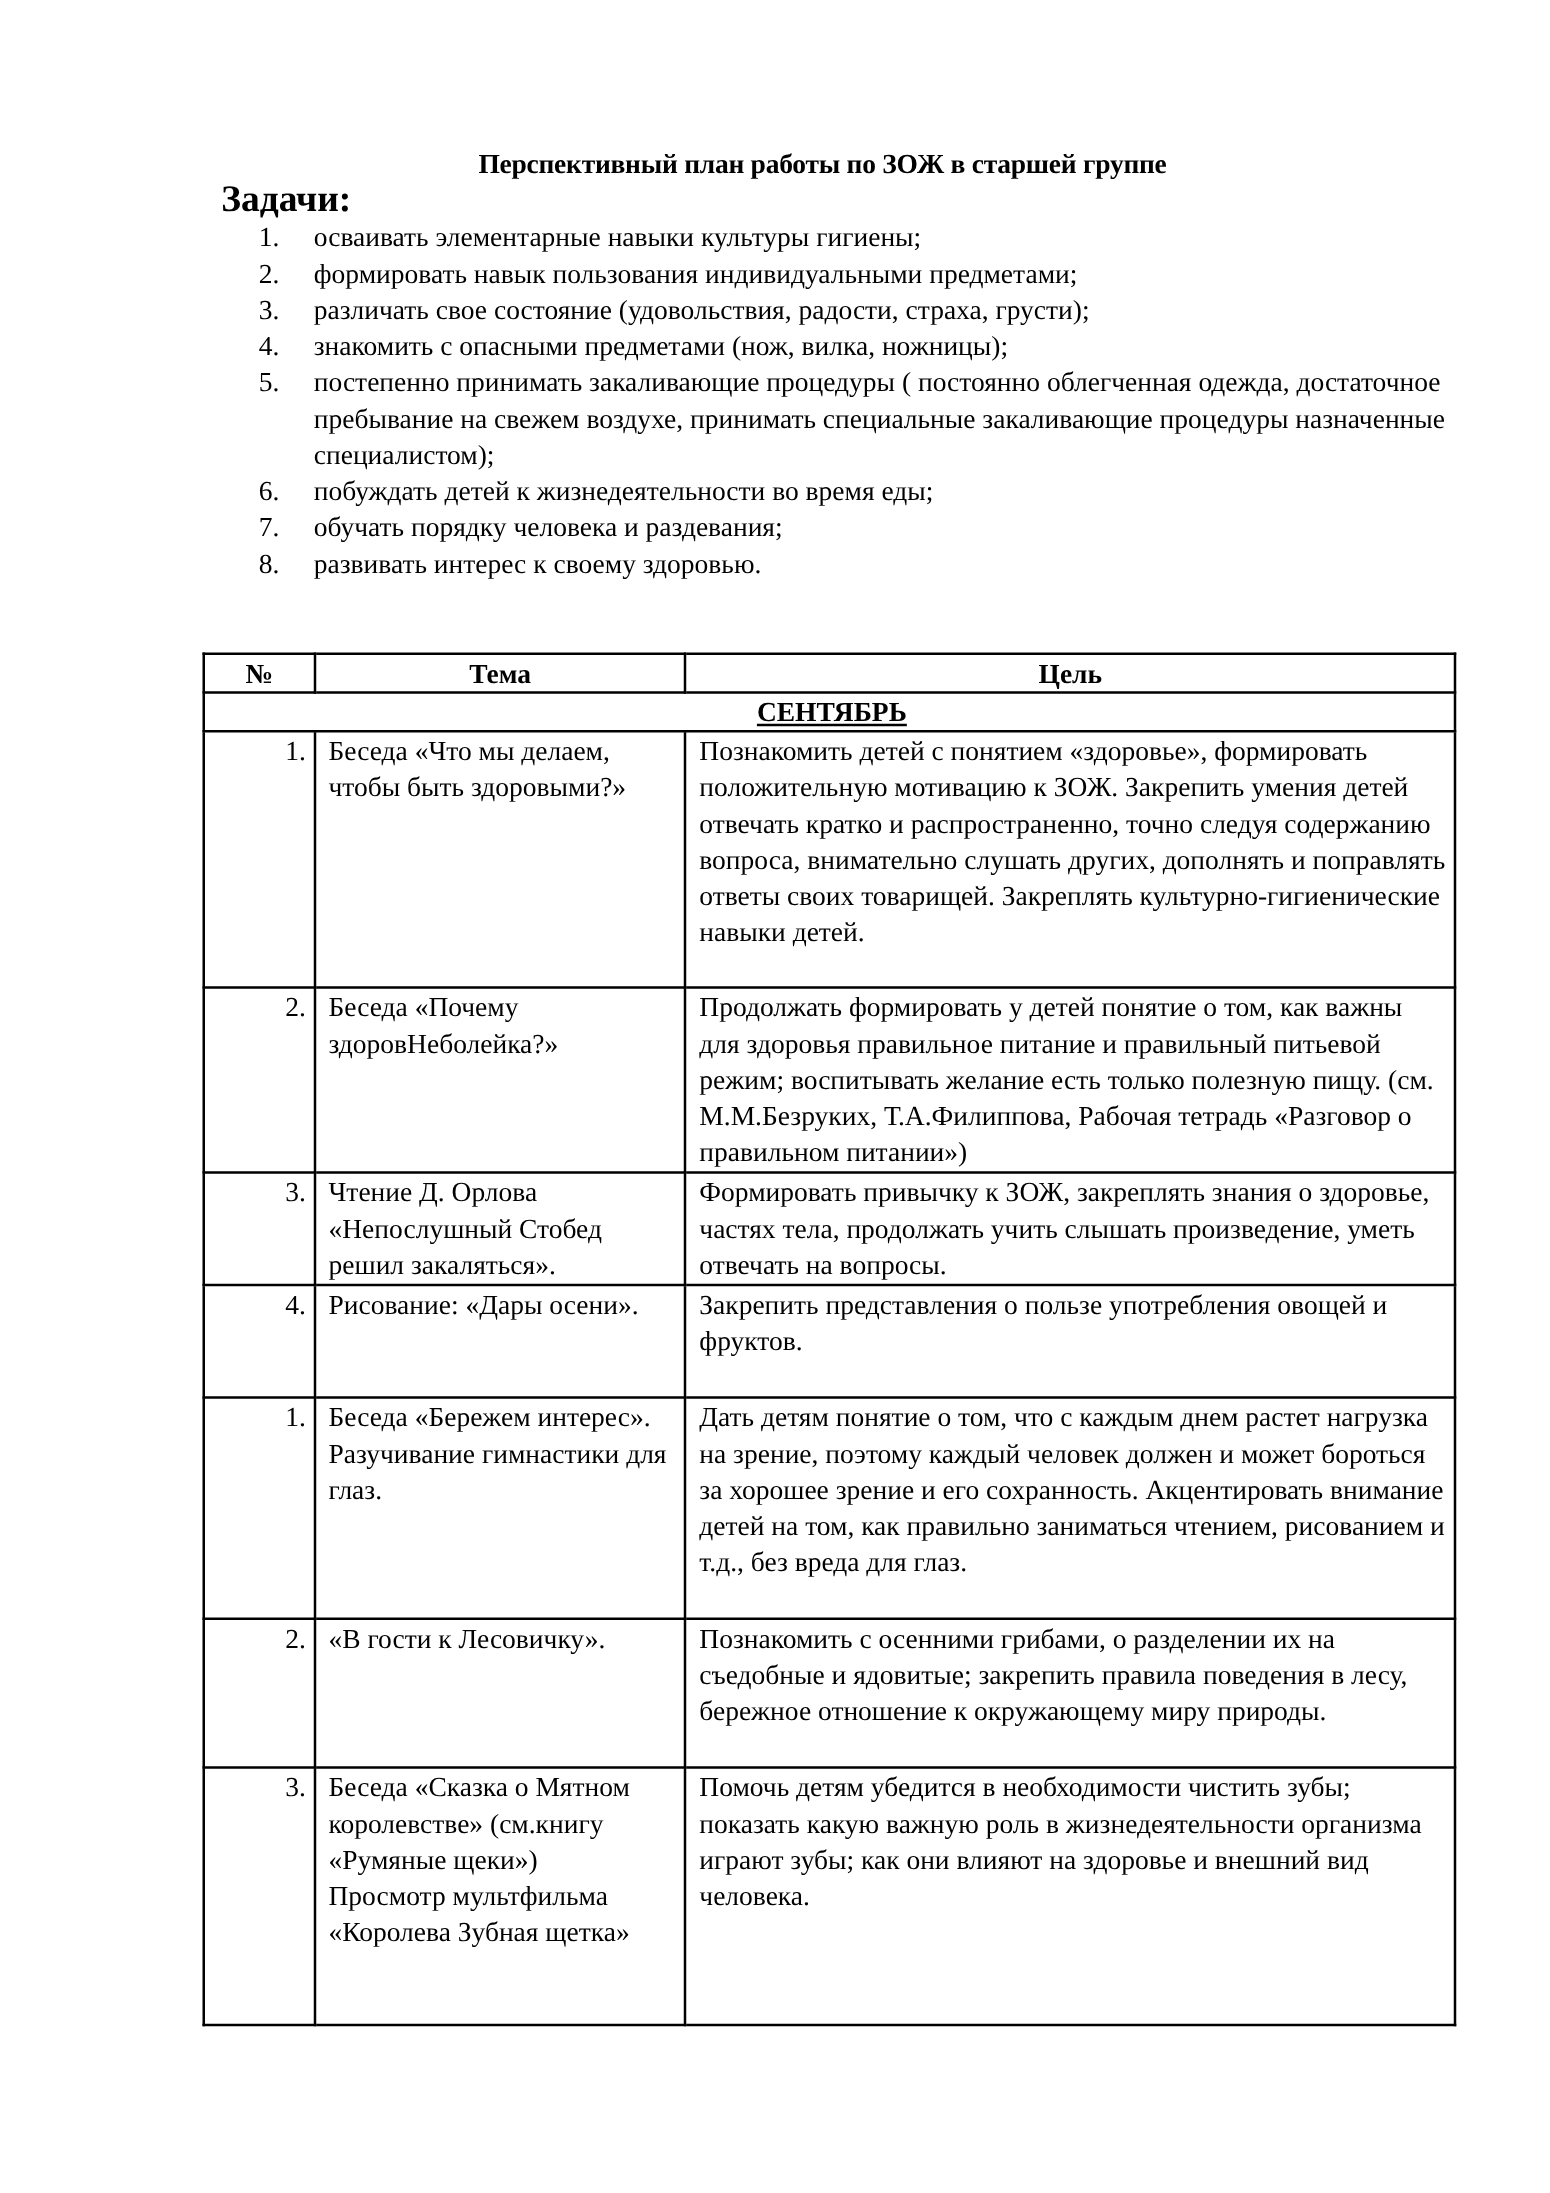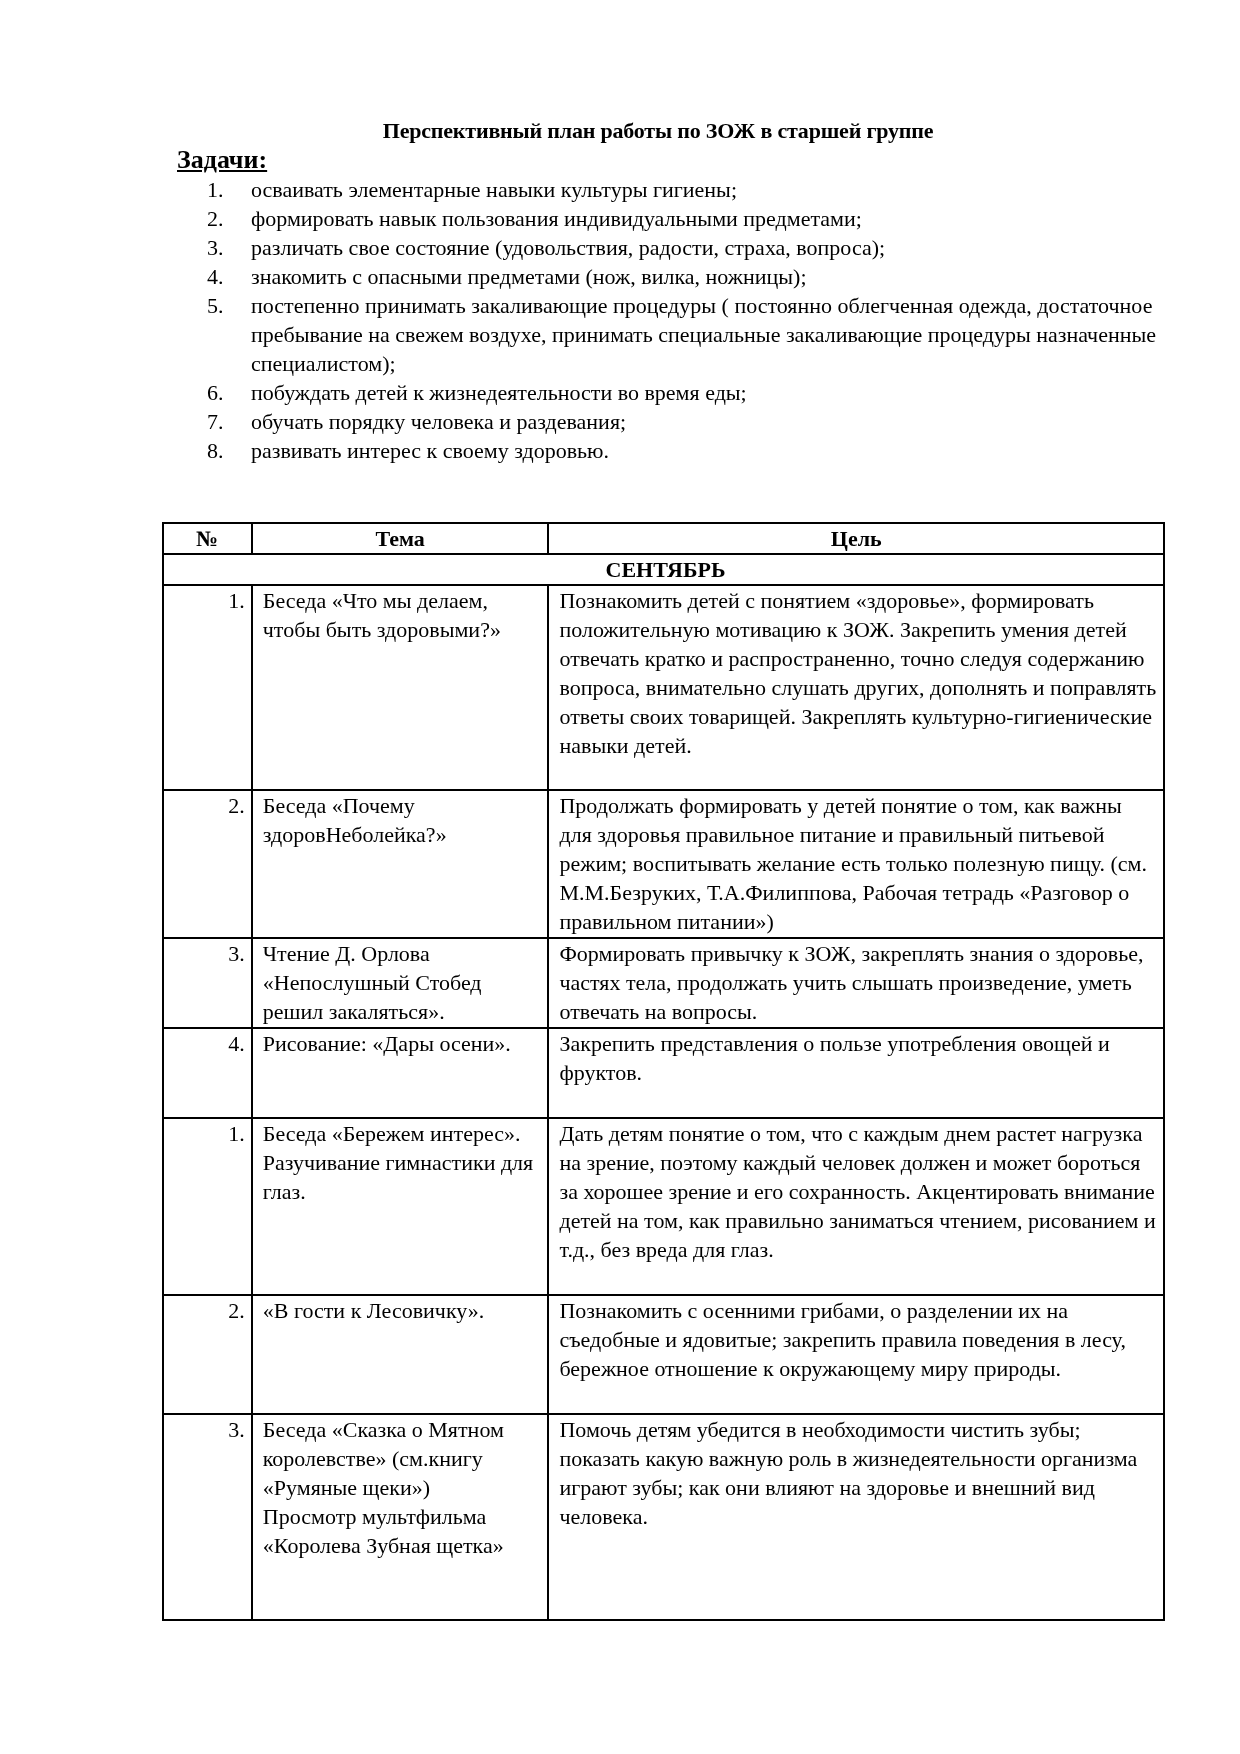--- a/index.html
+++ b/index.html
@@ -33,23 +33,22 @@
       font-weight: bold;
       font-size: 22px;
       line-height: 28px;
       letter-spacing: -0.2px;
     }
     .tasks-heading {
       position: absolute;
       top: 146px;
       left: 177px;
       font-weight: bold;
-      font-size: 26px;
+      font-size: 30px;
       line-height: 28px;
-      text-decoration: underline;
     }
     .tasks-list {
       position: absolute;
       top: 175px;
       left: 207px;
       width: 960px;
       margin: 0;
       padding: 0;
       list-style: none;
       font-size: 22px;
@@ -88,20 +87,21 @@
       height: 28px;
     }
     table.plan col.c-num { width: 89px; }
     table.plan col.c-topic { width: 297px; }
     table.plan col.c-goal { width: 617px; }
     td.month {
       text-align: center;
       font-weight: bold;
       padding: 0;
       height: 28px;
+      text-decoration: underline;
     }
     td.num {
       text-align: right;
       padding-right: 20px;
     }
     td.topic, td.goal {
       white-space: pre-line;
     }
     tr.r-s1 td { height: 203px; }
     tr.r-s2 td { height: 146px; }
@@ -124,21 +124,21 @@
     <li>
         <span class="num">1.</span>
         <span class="text">осваивать элементарные навыки культуры гигиены;</span>
       </li>
     <li>
         <span class="num">2.</span>
         <span class="text">формировать навык пользования индивидуальными предметами;</span>
       </li>
     <li>
         <span class="num">3.</span>
-        <span class="text">различать свое состояние (удовольствия, радости, страха, вопроса);</span>
+        <span class="text">различать свое состояние (удовольствия, радости, страха, грусти);</span>
       </li>
     <li>
         <span class="num">4.</span>
         <span class="text">знакомить с опасными предметами (нож, вилка, ножницы);</span>
       </li>
     <li>
         <span class="num">5.</span>
         <span class="text">постепенно  принимать закаливающие процедуры ( постоянно облегченная одежда, достаточное пребывание на свежем воздухе, принимать специальные закаливающие процедуры назначенные специалистом);</span>
       </li>
     <li>

